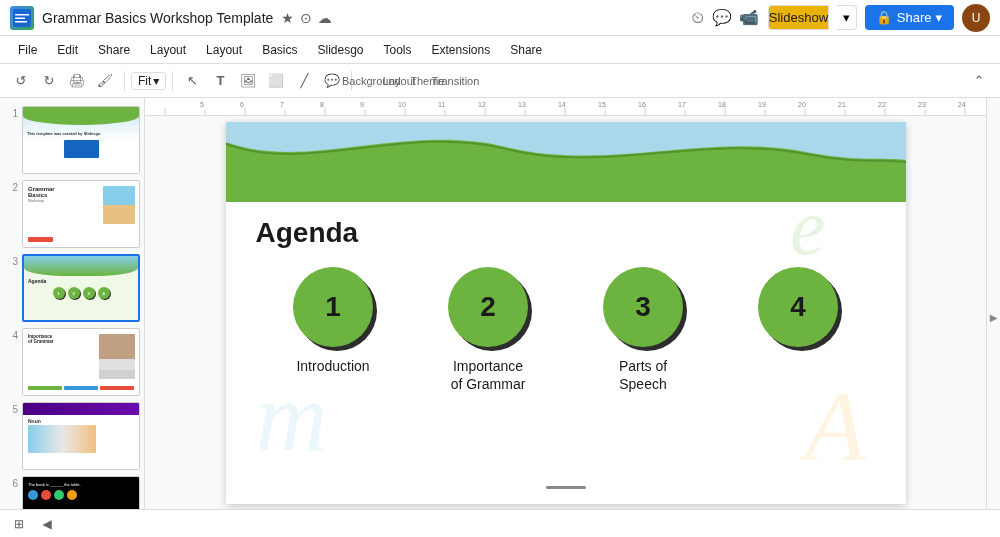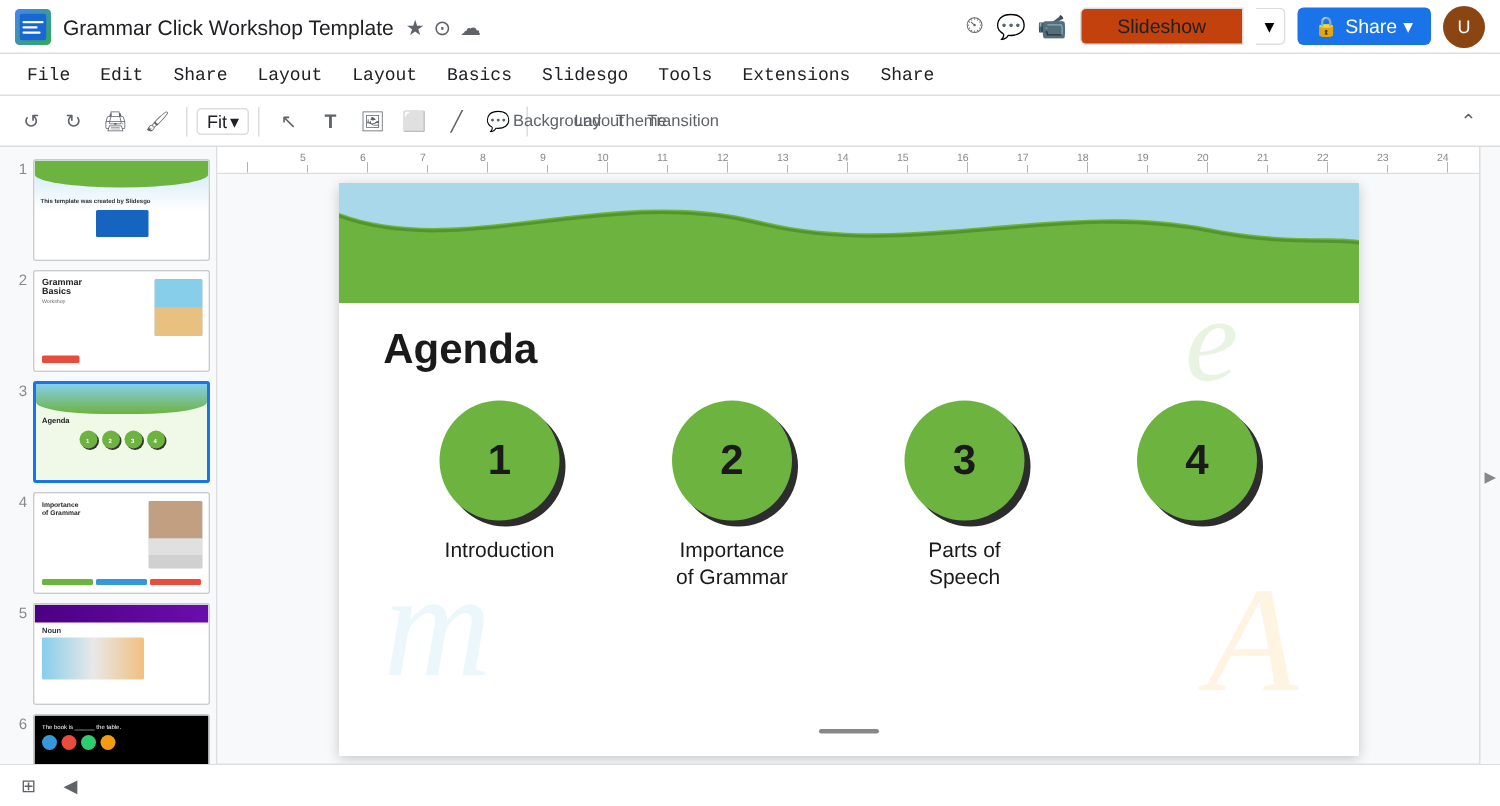--- a/index.html
+++ b/index.html
@@ -25,22 +25,22 @@
     .doc-title {
       font-size: 14px; color: #202124; font-weight: 500;
     }
     .top-bar-icons {
       display: flex; align-items: center; gap: 6px; color: #5f6368; font-size: 14px;
     }
     .top-bar-right {
       margin-left: auto; display: flex; align-items: center; gap: 8px;
     }
     .btn-slideshow {
-      background: #c2410c; border: 1px solid #ddd; border-radius: 4px 0 0 4px;
-      padding: 4px 24px; font-size: 13px; cursor: pointer; color: #202124;
+      background: #eab308; border: 1px solid #ddd; border-radius: 4px 0 0 4px;
+      padding: 4px 0; font-size: 13px; cursor: pointer; color: #202124;
     }
     .btn-slideshow-arrow {
       background: #fff; border: 1px solid #ddd; border-left: none; border-radius: 0 4px 4px 0;
       padding: 4px 6px; font-size: 13px; cursor: pointer;
     }
     .btn-share {
       background: #1a73e8; border: none; border-radius: 4px;
       padding: 5px 12px; font-size: 13px; color: white; cursor: pointer;
       display: flex; align-items: center; gap: 4px;
     }
@@ -51,21 +51,20 @@
 
     
     .menu-bar {
       height: 28px;
       background: #fff;
       display: flex;
       align-items: center;
       padding: 0 10px;
       border-bottom: 1px solid #ddd;
       gap: 4px;
-      font-family: Liberation Mono, monospace;
     }
     .menu-item {
       font-size: 12px; color: #202124; padding: 2px 8px; cursor: pointer; border-radius: 3px;
     }
 
     
     .toolbar {
       height: 34px;
       background: #fff;
       display: flex;
@@ -299,21 +298,21 @@
 
 <div class="top-bar">
   <div class="app-icon">
     <svg width="18" height="18" viewBox="0 0 18 18">
       <rect width="18" height="18" rx="2" fill="#1967d2"></rect>
       <rect x="2" y="5" width="14" height="1.5" rx="0.5" fill="white"></rect>
       <rect x="2" y="8.5" width="10" height="1.5" rx="0.5" fill="white"></rect>
       <rect x="2" y="12" width="12" height="1.5" rx="0.5" fill="white"></rect>
     </svg>
   </div>
-  <span class="doc-title">Grammar Click Workshop Template</span>
+  <span class="doc-title">Grammar Basics Workshop Template</span>
   <div class="top-bar-icons">
     <span style="cursor:pointer;color:#5f6368;">★</span>
     <span style="cursor:pointer;color:#5f6368;">⊙</span>
     <span style="cursor:pointer;color:#5f6368;">☁</span>
   </div>
   <div class="top-bar-right">
     <span style="cursor:pointer;font-size:16px;color:#5f6368;">⏲</span>
     <span style="cursor:pointer;font-size:16px;color:#5f6368;">💬</span>
     <span style="cursor:pointer;font-size:16px;color:#5f6368;">📹</span>
     <button class="btn-slideshow">Slideshow</button>

